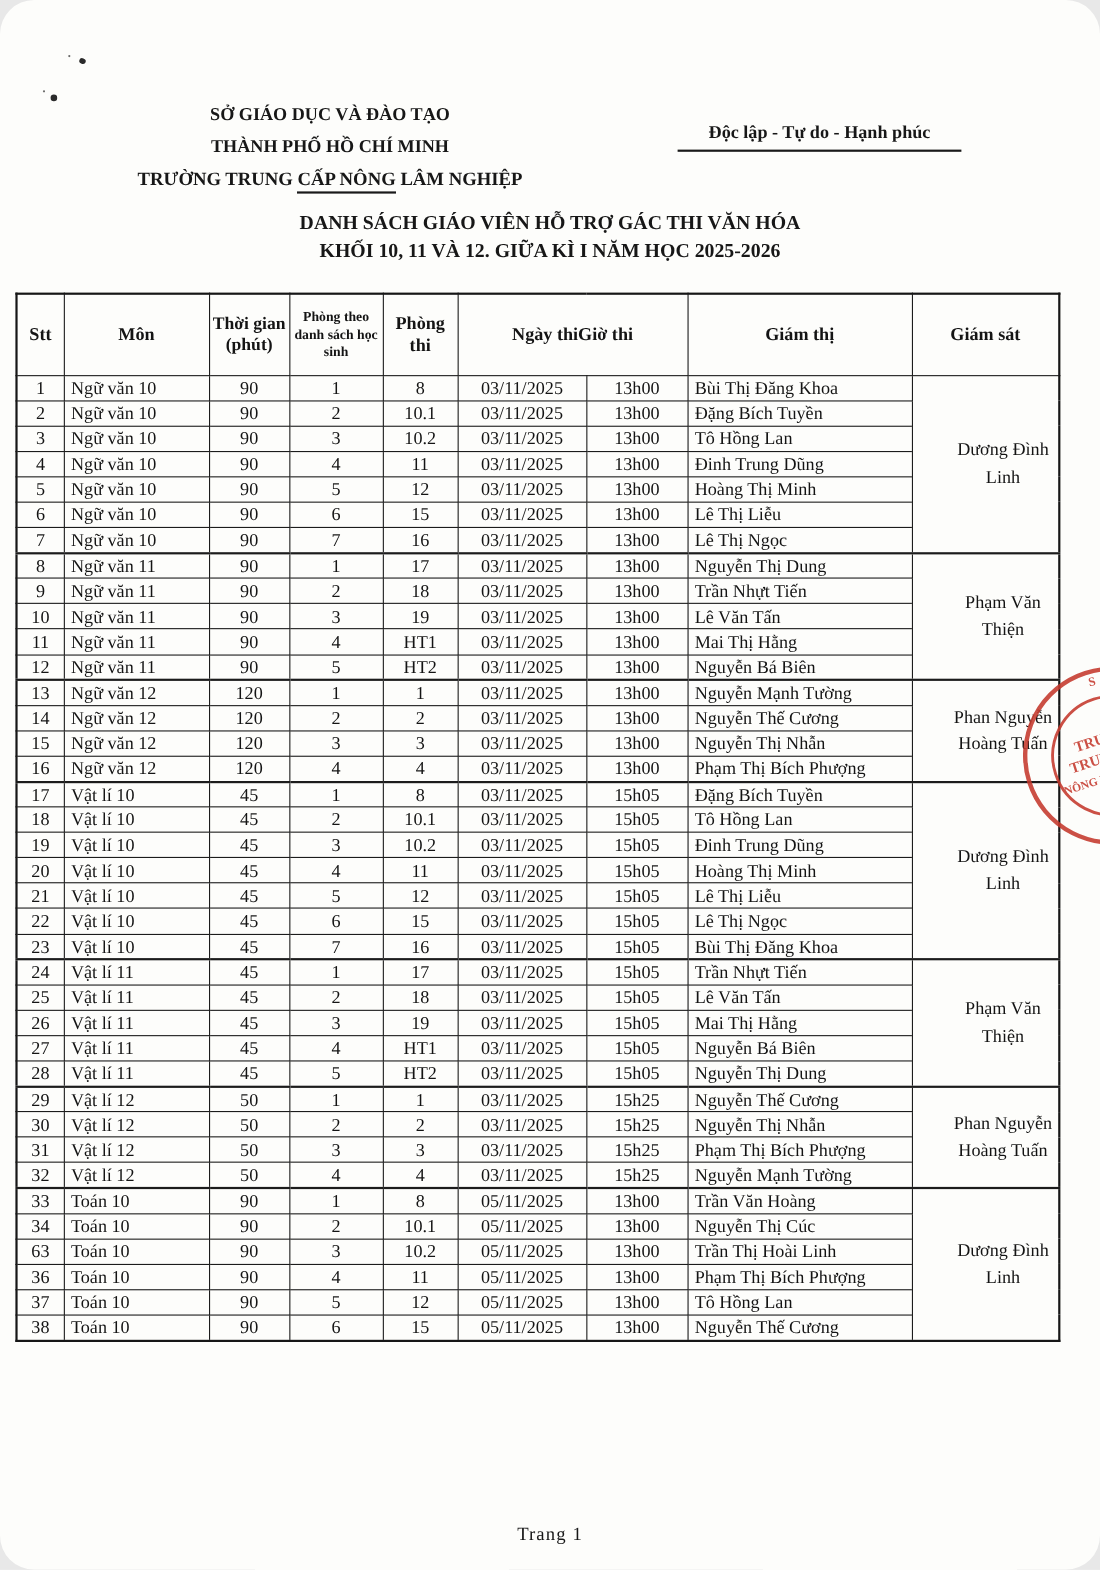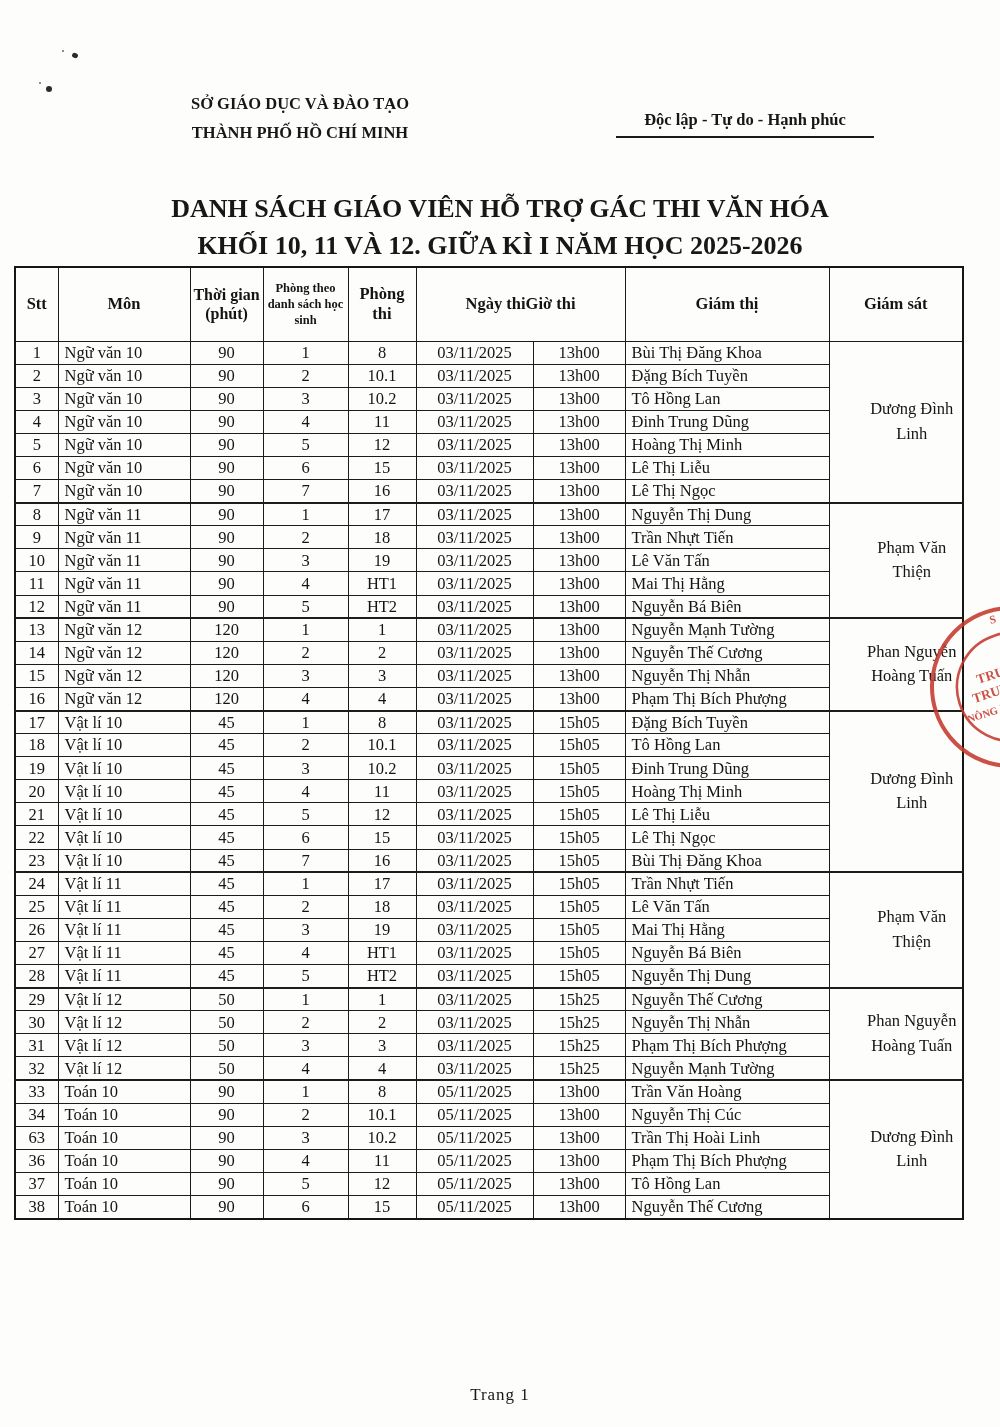--- a/index.html
+++ b/index.html
@@ -5,20 +5,21 @@
   * { margin:0; padding:0; box-sizing:border-box; }
   html,body { background:#e8e8e8; }
   .page {
     position:relative;
     width:1000px; height:1427px;
     margin:0 auto;
     background:#fdfdfb;
     overflow:hidden;
     font-family:"Liberation Serif", serif;
     color:#171717;
+    border-radius:31px;
   }
   .speck { position:absolute; background:#2b2b2b; border-radius:50%; }
   .speck.s1 { left:72px; top:53px; width:6px; height:5px; transform:rotate(20deg); }
   .speck.s1b{ left:62px; top:50px; width:2px; height:2px; opacity:.7; }
   .speck.s2 { left:46px; top:86px; width:6px; height:6px; }
   .speck.s2b{ left:39px; top:82px; width:2px; height:2px; opacity:.7; }
 
   .org-left {
     position:absolute; left:85px; top:90px; width:430px;
     text-align:center; font-weight:bold; font-size:16.5px; line-height:1.75;
@@ -29,21 +30,21 @@
     position:absolute; left:525px; top:90px; width:440px;
     text-align:center; font-weight:bold;
   }
   .org-right .ln1 { font-size:17px; }
   .org-right .ln2 {
     display:inline-block; font-size:16.5px; margin-top:20px;
     border-bottom:2px solid #1a1a1a; padding:0 28px 6px 28px;
   }
   .doc-title {
     position:absolute; left:0; top:190px; width:100%;
-    text-align:center; font-weight:bold; font-size:26px; line-height:1.43;
+    text-align:center; font-weight:bold; font-size:18px; line-height:1.43;
   }
 
   table.doc-table {
     position:absolute; left:14px; top:266px; width:948px;
     border-collapse:collapse; table-layout:fixed;
     font-size:16.5px; color:#141414;
     border:2.5px solid #161616;
   }
   .doc-table th, .doc-table td { border:1.6px solid #1c1c1c; }
   .doc-table thead th {
@@ -80,20 +81,21 @@
 <div class="page">
 
   <div class="speck s1"></div>
   <div class="speck s1b"></div>
   <div class="speck s2"></div>
   <div class="speck s2b"></div>
 
   <div class="org-left">
     <div>SỞ GIÁO DỤC VÀ ĐÀO TẠO</div>
     <div>THÀNH PHỐ HỒ CHÍ MINH</div>
+    <div class="ln3"><span>TRƯỜNG TRUNG </span><span class="ul">CẤP NÔNG</span><span> LÂM NGHIỆP</span></div>
   </div>
 
   <div class="org-right">
     <div class="ln2">Độc lập - Tự do - Hạnh phúc</div>
   </div>
 
   <div class="doc-title">
     <div>DANH SÁCH GIÁO VIÊN HỖ TRỢ GÁC THI VĂN HÓA</div>
     <div>KHỐI 10, 11 VÀ 12. GIỮA KÌ I NĂM HỌC 2025-2026</div>
   </div>

